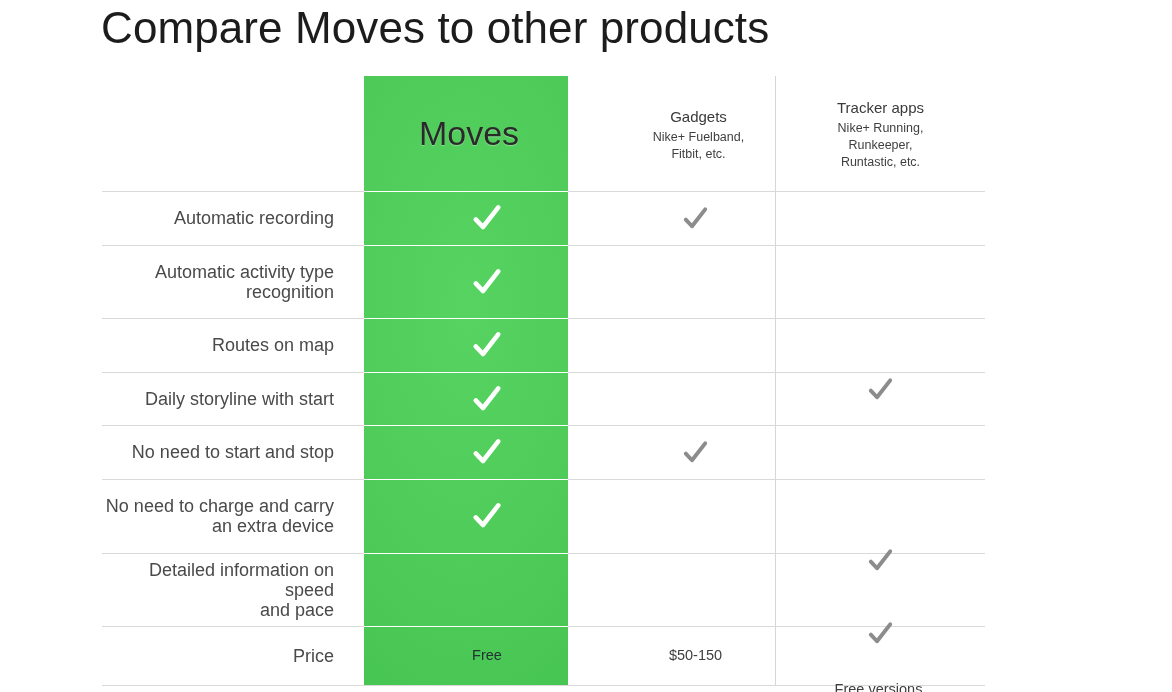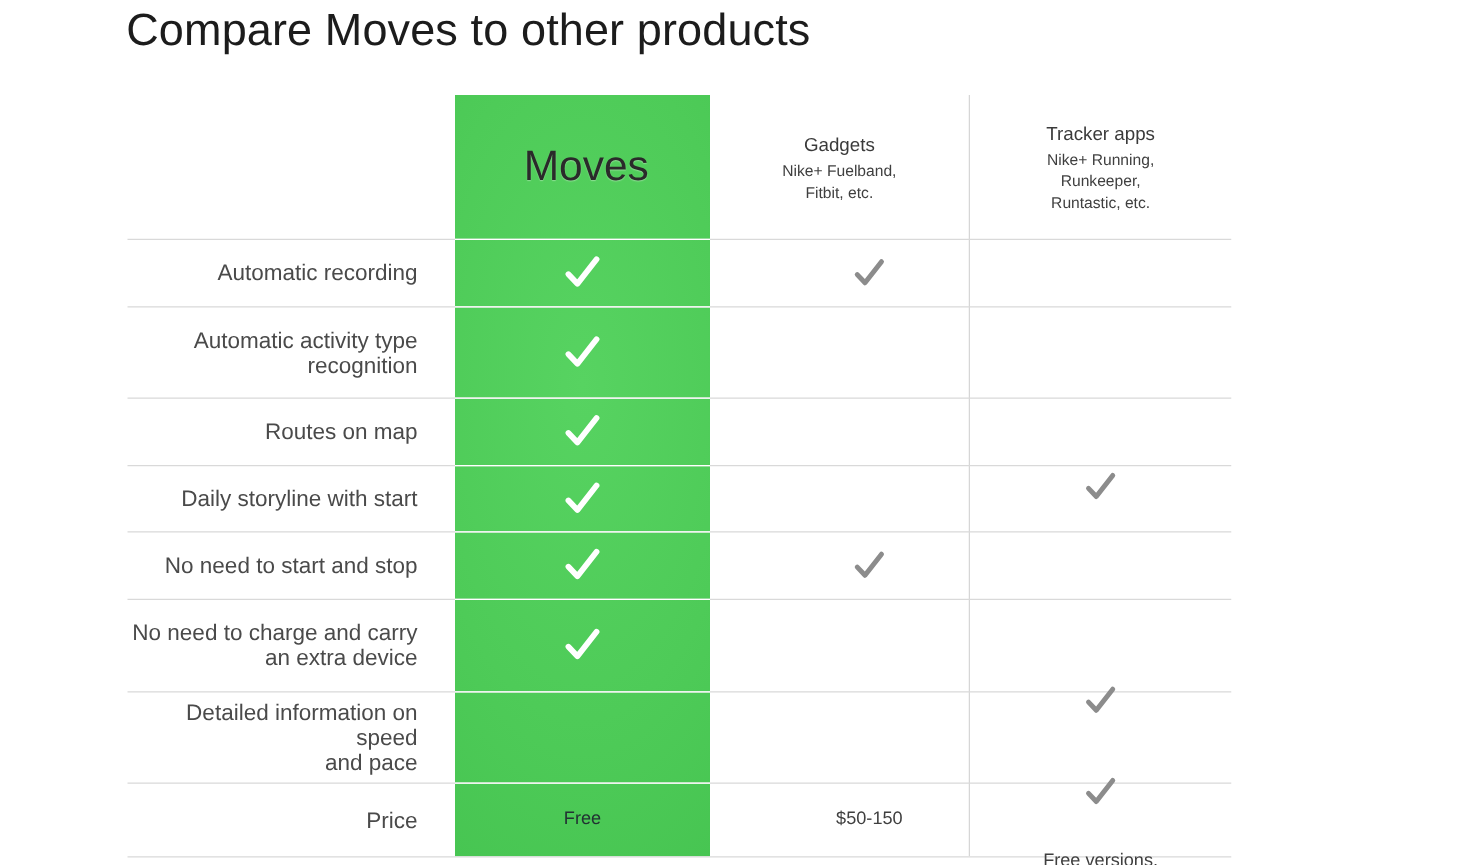--- a/index.html
+++ b/index.html
@@ -20,21 +20,21 @@
     position: relative;
     width: 1172px;
     height: 692px;
   }
 
   
   .page-title {
     position: absolute;
     left: 101px;
     top: 3px;
-    font-size: 36px;
+    font-size: 44px;
     font-weight: 400;
     color: #1c1c1c;
     letter-spacing: 0.1px;
     white-space: nowrap;
   }
 
   
   .table {
     position: absolute;
     left: 102px;
@@ -107,21 +107,21 @@
   .col-head {
     position: absolute;
     top: 0px;
     height: 115px;
     display: flex;
     flex-direction: column;
     align-items: center;
     justify-content: flex-start;
     text-align: center;
   }
-  .col-head.gadgets  { left: 466px; width: 207px; padding-top: 31px; text-align: right; }
+  .col-head.gadgets  { left: 493px; width: 207px; padding-top: 31px; text-align: right; }
   .col-head.trackers { left: 674px; width: 209px; padding-top: 22px; }
   .col-head .ch-name {
     font-size: 15px;
     color: #3a3a3a;
     line-height: 20px;
     margin-bottom: 2px;
   }
   .col-head .ch-sub {
     font-size: 12.5px;
     color: #3f3f3f;
@@ -149,21 +149,21 @@
     padding-right: 12px;
     box-sizing: border-box;
   }
   .cell {
     position: absolute;
     height: 100%;
     display: flex;
     align-items: center;
     justify-content: center;
   }
-  .cell.c-moves    { left: 262px; width: 204px; }
+  .cell.c-moves    { left: 262px; width: 204px; padding-left: 21px; }
   .cell.c-gadgets  { left: 466px; width: 207px; margin-left: 24px; }
   .cell.c-trackers { left: 674px; width: 209px; margin-top: 44px; }
 
   .cell .price-text {
     font-size: 14.5px;
     line-height: 21px;
     color: #3f3f3f;
     text-align: center;
   }
   .cell.c-moves .price-text { color: #233; }

